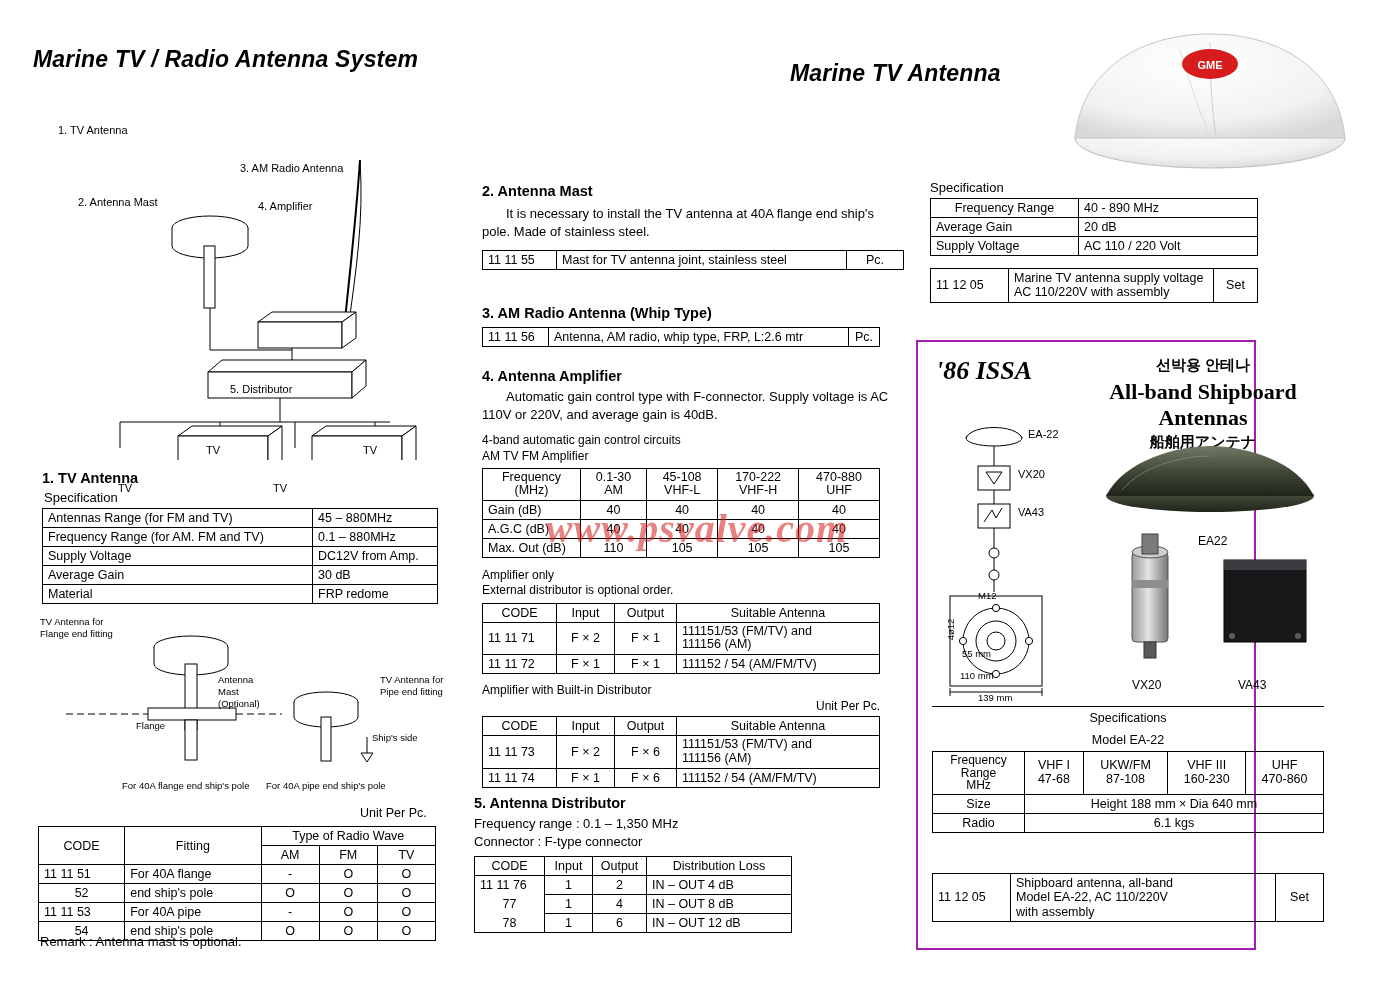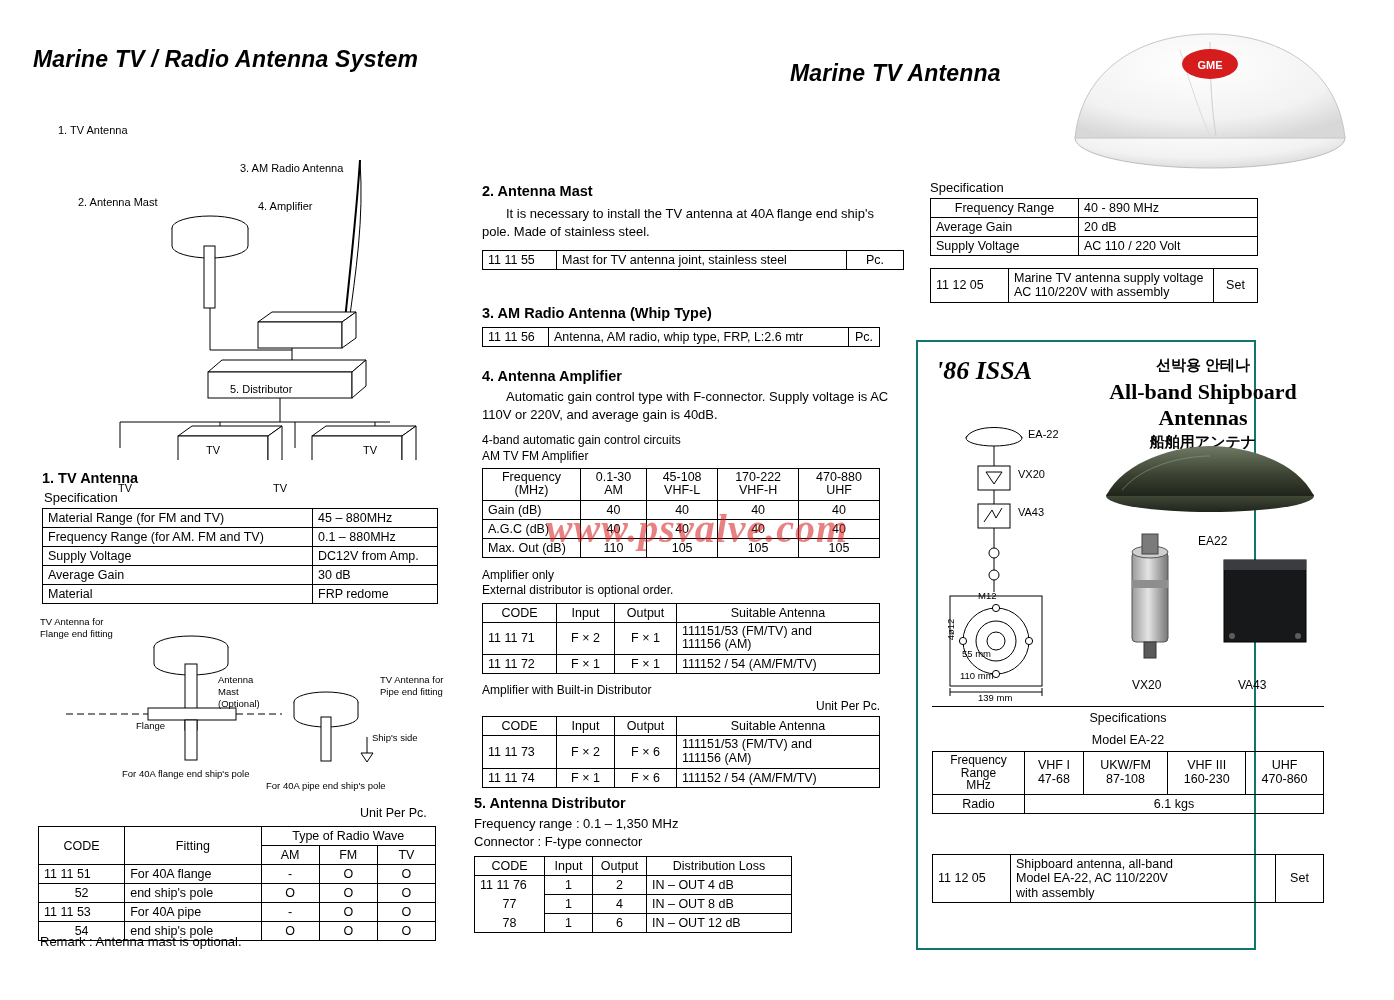--- a/index.html
+++ b/index.html
@@ -47,21 +47,21 @@
   
   #mast-sec { left:482px; top:183px; width:410px; }
   #am-sec { left:482px; top:305px; width:410px; }
   #amp-sec { left:482px; top:368px; width:410px; }
   #dist-sec { left:474px; top:795px; width:340px; }
 
   
   #title-right { left:790px; top:60px; }
   #dome-img { left:1060px; top:20px; width:300px; height:160px; }
   #spec-right { left:930px; top:180px; width:330px; }
-  #issa-box { left:916px; top:340px; width:340px; height:610px; border:2px solid #0f766e; }
+  #issa-box { left:916px; top:340px; width:340px; height:610px; border:2px solid #a21caf; }
 
   
   #watermark {
     left:50%; top:505px; transform:translateX(-50%);
     font-family:"Liberation Serif", serif;
     font-size:40px; font-weight:bold; font-style:italic;
     color:rgba(214,28,28,0.55);
     white-space:nowrap; letter-spacing:1px;
     pointer-events:none;
   }
@@ -147,21 +147,21 @@
     <span class="fig-lbl" style="left:88px; top:382px;">TV</span>
     <span class="fig-lbl" style="left:243px; top:382px;">TV</span>
   </div>
 
   <div class="abs" id="tv-antenna-sec">
     <div class="sec-head">1. TV Antenna</div>
     <div id="tv-spec-label">Specification</div>
     <table class="grid" style="width:396px;">
       <tbody>
           <tr>
-        <td style="width:270px;">Material Range (for FM and TV)</td>
+        <td style="width:270px;">Antennas Range (for FM and TV)</td>
         <td>45 – 880MHz</td>
       </tr>
       <tr>
         <td>Frequency Range (for AM. FM and TV)</td>
         <td>0.1 – 880MHz</td>
       </tr>
       <tr>
         <td>Supply Voltage</td>
         <td>DC12V from Amp.</td>
       </tr>
@@ -198,21 +198,21 @@
     </svg>
     <span class="fig-lbl s" style="left:4px; top:4px;">TV Antenna for</span>
     <span class="fig-lbl s" style="left:4px; top:16px;">Flange end fitting</span>
     <span class="fig-lbl s" style="left:182px; top:62px;">Antenna</span>
     <span class="fig-lbl s" style="left:182px; top:74px;">Mast</span>
     <span class="fig-lbl s" style="left:182px; top:86px;">(Optional)</span>
     <span class="fig-lbl s" style="left:344px; top:62px;">TV Antenna for</span>
     <span class="fig-lbl s" style="left:344px; top:74px;">Pipe end fitting</span>
     <span class="fig-lbl s" style="left:100px; top:108px;">Flange</span>
     <span class="fig-lbl s" style="left:336px; top:120px;">Ship's side</span>
-    <span class="fig-lbl s" style="left:46px; top:156px;padding-left:40px;">For 40A flange end ship's pole</span>
+    <span class="fig-lbl s" style="left:46px; top:168px;padding-left:40px;">For 40A flange end ship's pole</span>
     <span class="fig-lbl s" style="left:230px; top:168px;">For 40A pipe end ship's pole</span>
   </div>
 
   <div class="abs" id="unit-per-pc-left">Unit Per Pc.</div>
   <table class="grid abs" id="fitting-table" style="width:398px;">
     <tbody>
         <tr>
       <td class="ctr" rowspan="2" style="width:86px;">CODE</td>
       <td class="ctr" rowspan="2" style="width:136px;">Fitting</td>
       <td class="ctr" colspan="3">Type of Radio Wave</td>
@@ -581,20 +581,24 @@
           <td class="ctr" style="line-height:1.1;">
             <span>VHF III</span><br>
             <span>160-230</span>
           </td>
           <td class="ctr" style="line-height:1.1;">
             <span>UHF</span><br>
             <span>470-860</span>
           </td>
         </tr>
         <tr>
+          <td class="ctr">Size</td>
+          <td class="ctr" colspan="4">Height 188 mm × Dia 640 mm</td>
+        </tr>
+        <tr>
           <td class="ctr">Radio</td>
           <td class="ctr" colspan="4">6.1 kgs</td>
         </tr>
       </tbody>
         </table>
 
       <table class="grid" style="width:392px; margin-top:40px;">
         <tbody>
             <tr>
           <td class="bold" style="width:78px;">11 12 05</td>

